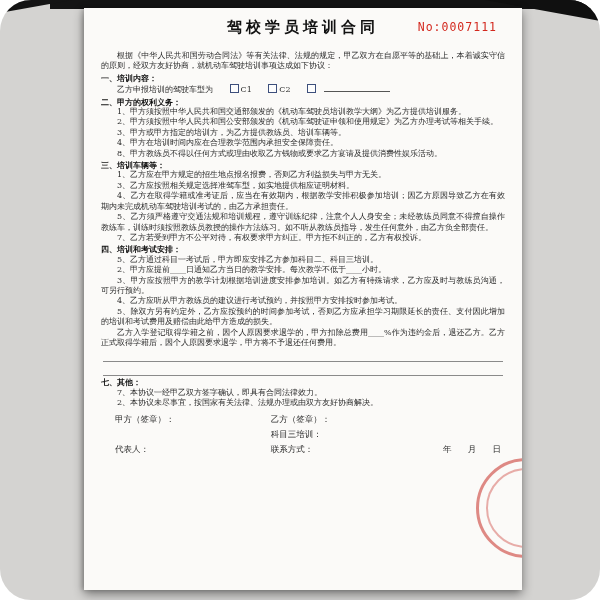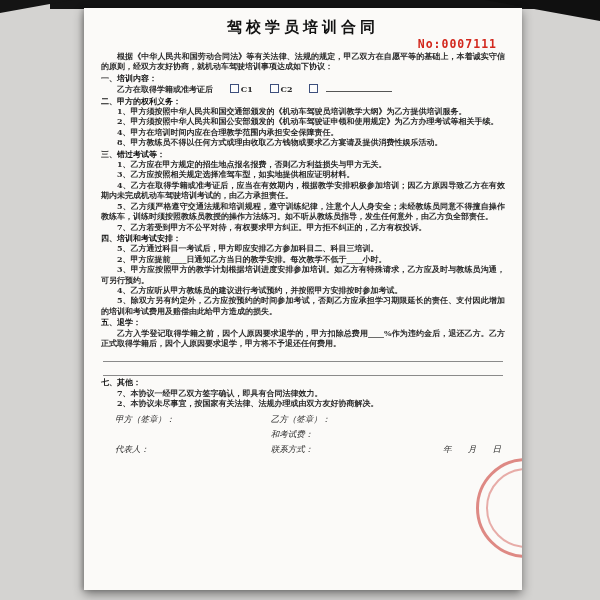--- a/index.html
+++ b/index.html
@@ -2,53 +2,54 @@
 <html><head>
 <meta charset="utf-8">
 <style>
   html,body{margin:0;padding:0;}
   .photo{
     position:relative;
     width:600px;height:600px;
     background:#d4d3d1;
     overflow:hidden;
     font-family:"DejaVu Serif","Liberation Serif",serif;
+    border-radius:31px;
   }
   .backing-strip{position:absolute;top:0;left:50px;right:0;height:9px;background:#141414;}
   .backing-corner-left{position:absolute;top:0;left:0;width:72px;height:13px;background:#141414;
     clip-path:polygon(0 0,100% 0,0 100%);}
   .backing-corner-right{position:absolute;top:0;right:0;width:115px;height:21px;background:#101010;
     clip-path:polygon(0 0,100% 0,100% 100%);}
   .page{
     position:absolute;left:84px;top:8px;width:438px;height:582px;
     background:#fbfaf8;
     box-shadow:0 4px 10px rgba(0,0,0,.45), -2px 0 4px rgba(0,0,0,.18);
     box-sizing:border-box;
     padding:14px 17px 10px 17px;
     overflow:hidden;
     color:#2b2b2b;
     font-size:8px;line-height:10.4px;
   }
   .title-row{position:relative;text-align:center;margin-bottom:7px;height:22px;}
   .doc-title{font-size:15px;font-weight:bold;letter-spacing:4px;color:#111;}
   .serial{
-    position:absolute;right:8px;top:17px;
+    position:absolute;right:8px;top:0;
     font-family:"DejaVu Sans Mono","Liberation Mono",monospace;
-    font-size:11.5px;font-weight:bold;color:#d3281e;letter-spacing:1px;padding-left:18px;
+    font-size:11.5px;font-weight:normal;color:#d3281e;letter-spacing:1px;padding-left:18px;
   }
   p{margin:0;text-align:justify;}
-  .indent{text-indent:2em;font-weight:bold;}
+  .indent{text-indent:2em;}
   .heading{font-weight:bold;color:#111;margin-top:1px;}
   .cb{
     display:inline-block;width:7px;height:7px;border:1px solid #3d4f7c;
     vertical-align:-1px;margin:0 2px 0 14px;background:#fdfdfd;
   }
   .blank-short{display:inline-block;width:66px;border-bottom:1px solid #555;height:8px;margin-left:3px;}
   .ruled-line{height:13px;border-bottom:1px solid #8a8a8a;margin:0 2px;}
-  .sig{margin-top:1px;font-size:8.5px;font-style:italic;}
+  .sig{margin-top:1px;font-size:8.5px;}
   .sig-row{display:flex;margin-top:5px;}
   .sig-a{width:42%;padding-left:14px;box-sizing:border-box;}
   .sig-b{flex:1;}
   .sig-date{margin-left:auto;padding-right:4px;white-space:pre;}
   .seal{
     position:absolute;right:-54px;top:450px;width:94px;height:94px;border-radius:50%;
     border:3px solid rgba(199,44,36,.55);
   }
   .seal::before{
     content:"";position:absolute;inset:7px;border-radius:50%;
@@ -68,65 +69,65 @@
 
     <div class="title-row">
       <span class="doc-title">驾校学员培训合同</span>
       <span class="serial">No:0007111</span>
     </div>
 
     <p class="indent">根据《中华人民共和国劳动合同法》等有关法律、法规的规定，甲乙双方在自愿平等的基础上，本着诚实守信的原则，经双方友好协商，就机动车驾驶培训事项达成如下协议：</p>
 
     <p class="heading">一、培训内容：</p>
     <p class="indent">
-      <span>乙方在取得学籍或准考证后</span>
+      <span>乙方申报培训的驾驶车型为</span>
       <span class="cb"></span><span>C1</span>
       <span class="cb"></span><span>C2</span>
       <span class="cb"></span><span></span>
       <span class="blank-short"></span>
     </p>
 
     <p class="heading">二、甲方的权利义务：</p>
     <p class="indent">1、甲方须按照中华人民共和国交通部颁发的《机动车驾驶员培训教学大纲》为乙方提供培训服务。</p>
     <p class="indent">2、甲方须按照中华人民共和国公安部颁发的《机动车驾驶证申领和使用规定》为乙方办理考试等相关手续。</p>
+    <p class="indent">3、甲方或甲方指定的培训方，为乙方提供教练员、培训车辆等。</p>
     <p class="indent">4、甲方在培训时间内应在合理教学范围内承担安全保障责任。</p>
     <p class="indent">8、甲方教练员不得以任何方式或理由收取乙方钱物或要求乙方宴请及提供消费性娱乐活动。</p>
 
-    <p class="heading">三、错过考试等：</p>
+    <p class="heading">三、培训车辆等：</p>
     <p class="indent">1、乙方应在甲方规定的招生地点报名报费，否则乙方利益损失与甲方无关。</p>
     <p class="indent">3、乙方应按照相关规定选择准驾车型，如实地提供相应证明材料。</p>
     <p class="indent">4、乙方在取得学籍或准考证后，应当在有效期内，根据教学安排积极参加培训；因乙方原因导致乙方在有效期内未完成机动车驾驶培训考试的，由乙方承担责任。</p>
     <p class="indent">5、乙方须严格遵守交通法规和培训规程，遵守训练纪律，注意个人人身安全；未经教练员同意不得擅自操作教练车，训练时须按照教练员教授的操作方法练习。如不听从教练员指导，发生任何意外，由乙方负全部责任。</p>
     <p class="indent">7、乙方若受到甲方不公平对待，有权要求甲方纠正。甲方拒不纠正的，乙方有权投诉。</p>
 
     <p class="heading">四、培训和考试安排：</p>
     <p class="indent">5、乙方通过科目一考试后，甲方即应安排乙方参加科目二、科目三培训。</p>
     <p class="indent">2、甲方应提前____日通知乙方当日的教学安排。每次教学不低于____小时。</p>
     <p class="indent">3、甲方应按照甲方的教学计划根据培训进度安排参加培训。如乙方有特殊请求，乙方应及时与教练员沟通，可另行预约。</p>
     <p class="indent">4、乙方应听从甲方教练员的建议进行考试预约，并按照甲方安排按时参加考试。</p>
     <p class="indent">5、除双方另有约定外，乙方应按预约的时间参加考试，否则乙方应承担学习期限延长的责任、支付因此增加的培训和考试费用及赔偿由此给甲方造成的损失。</p>
 
-    <p class="heading">五、退学：</p>
     <p class="indent">乙方入学登记取得学籍之前，因个人原因要求退学的，甲方扣除总费用____%作为违约金后，退还乙方。乙方正式取得学籍后，因个人原因要求退学，甲方将不予退还任何费用。</p>
 
     <div class="ruled-line"></div>
     <div class="ruled-line"></div>
 
     <p class="heading">七、其他：</p>
     <p class="indent">7、本协议一经甲乙双方签字确认，即具有合同法律效力。</p>
     <p class="indent">2、本协议未尽事宜，按国家有关法律、法规办理或由双方友好协商解决。</p>
 
     <div class="sig">
       <div class="sig-row">
         <span class="sig-a">甲方（签章）：</span>
         <span class="sig-b">乙方（签章）：</span>
       </div>
       <div class="sig-row">
         <span class="sig-a"></span>
-        <span class="sig-b">和考试费：</span>
+        <span class="sig-b">科目三培训：</span>
       </div>
       <div class="sig-row">
         <span class="sig-a">代表人：</span>
         <span class="sig-b">联系方式：</span>
         <span class="sig-date">年      月      日</span>
       </div>
     </div>
 
     <div class="seal"></div>
 

